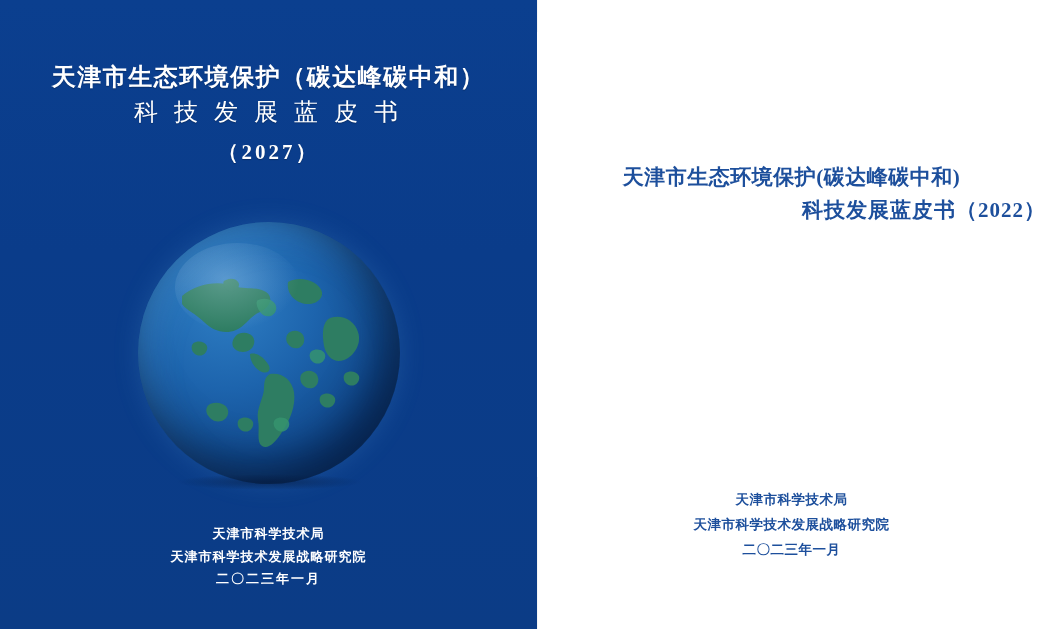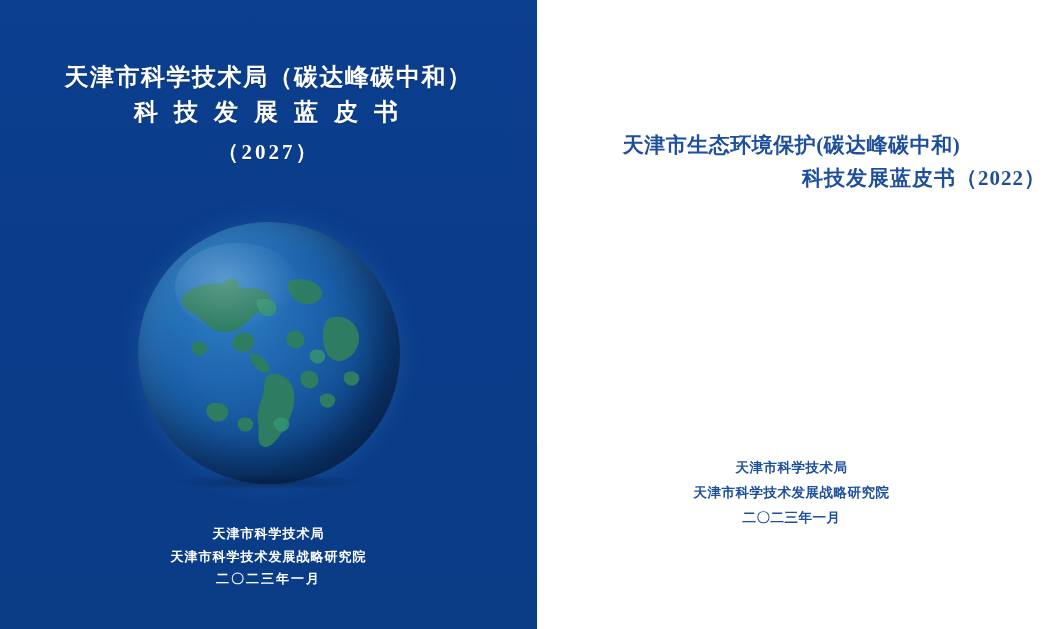--- a/index.html
+++ b/index.html
@@ -39,21 +39,21 @@
   }
   .cover-line1 {
     font-size: 24px;
     font-weight: bold;
     letter-spacing: 1.5px;
     line-height: 1.25;
     text-shadow: 0 1px 1px rgba(0,0,0,0.25);
   }
   .cover-line2 {
     font-size: 24px;
-    font-weight: bold;
+    font-weight: normal;
     letter-spacing: 5px;
     line-height: 1.7;
     text-shadow: 0 1px 1px rgba(0,0,0,0.25);
     text-align: center;
   }
   .cover-line3 {
     font-size: 21px;
     font-weight: bold;
     letter-spacing: 3px;
     line-height: 1.9;
@@ -125,20 +125,21 @@
   .cover-footer .yr {
     letter-spacing: 2px;
   }
 
   
   .titlepage {
     position: relative;
     flex: 1 1 auto;
     height: 445px;
     background: #ffffff;
+    margin-top: 32px;
   }
   .tp-title-block {
     position: absolute;
     top: 132px;
     left: 0;
     width: 100%;
     text-align: center;
     color: #1d4f9c;
   }
   .tp-line1 {
@@ -178,21 +179,21 @@
   }
 </style>
 </head>
 <body>
 
 <div class="spread">
 
   <div class="cover">
 
     <div class="cover-title-block">
-      <div class="cover-line1">天津市科学技术局（碳达峰碳中和）</div>
+      <div class="cover-line1">天津市生态环境保护（碳达峰碳中和）</div>
       <div class="cover-line2">科 技 发 展 蓝 皮 书</div>
       <div class="cover-line3">（2027）</div>
     </div>
 
     <div class="globe-wrap">
       <div class="globe">
         <svg viewBox="0 0 262 262" preserveAspectRatio="none">
           <g fill="#2e7d62">
 
             <path d="M44 74 C58 62 80 58 96 64 C108 68 118 64 128 70 C136 75 132 86 122 90 C112 94 108 104 98 108 C86 113 74 108 66 100 C58 92 48 88 44 82 Z"></path>

